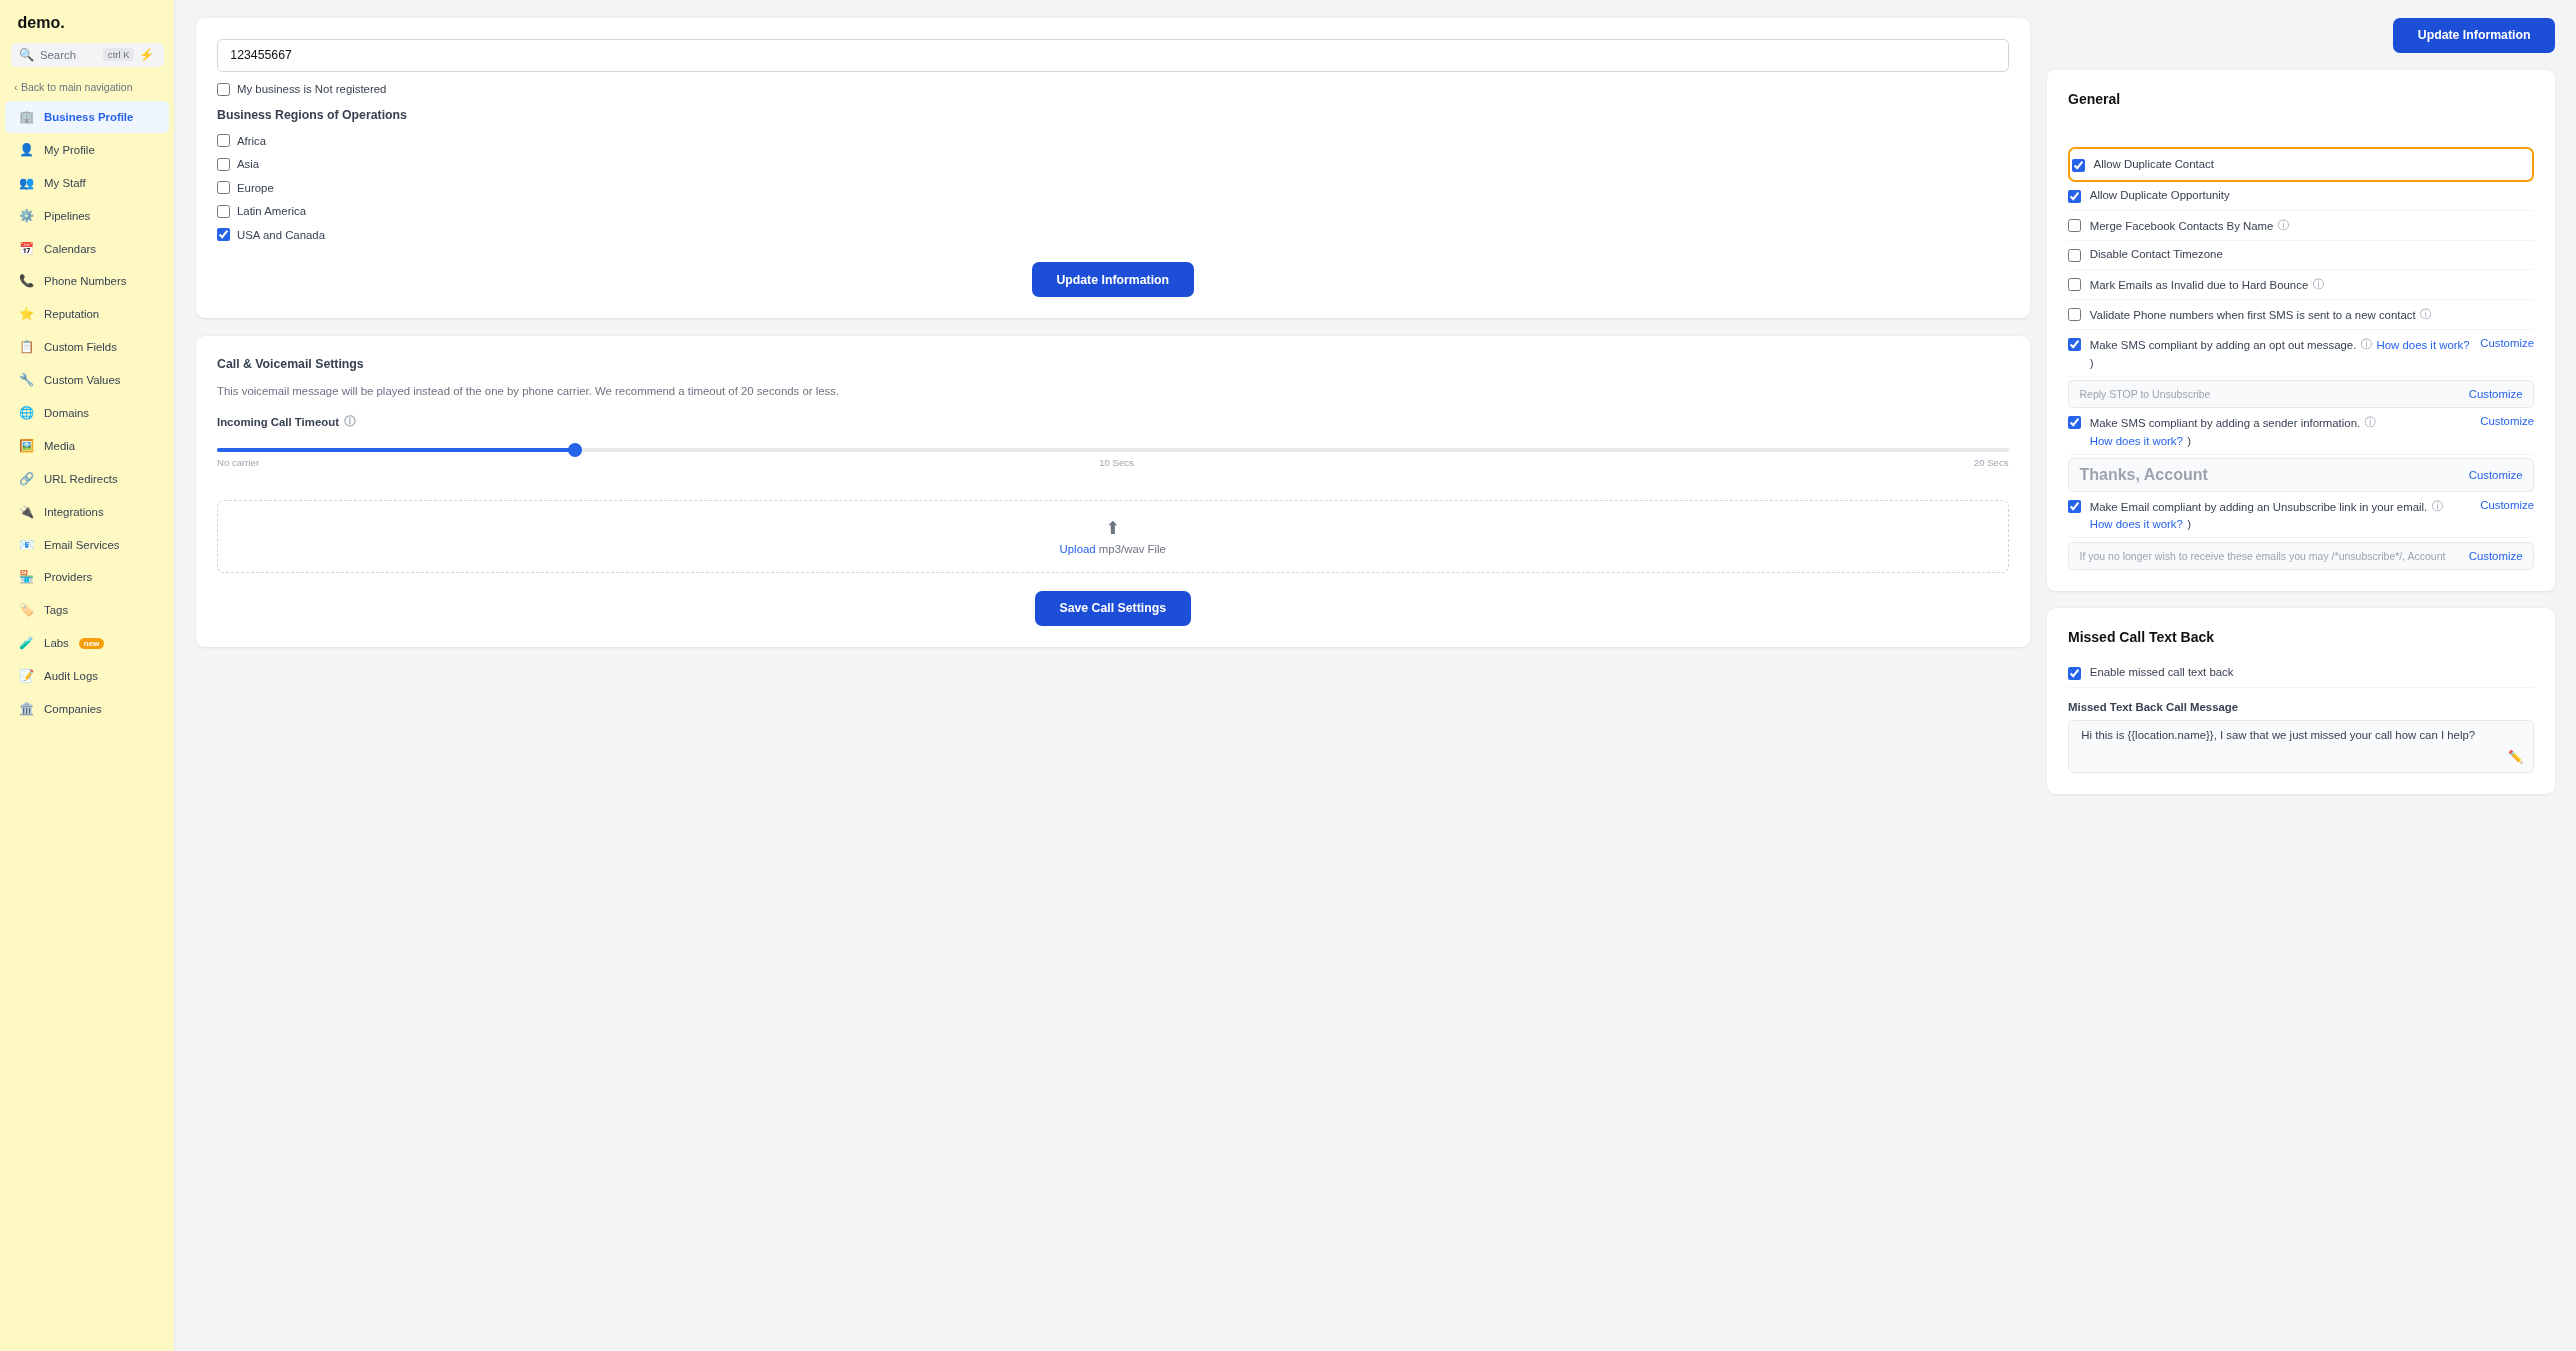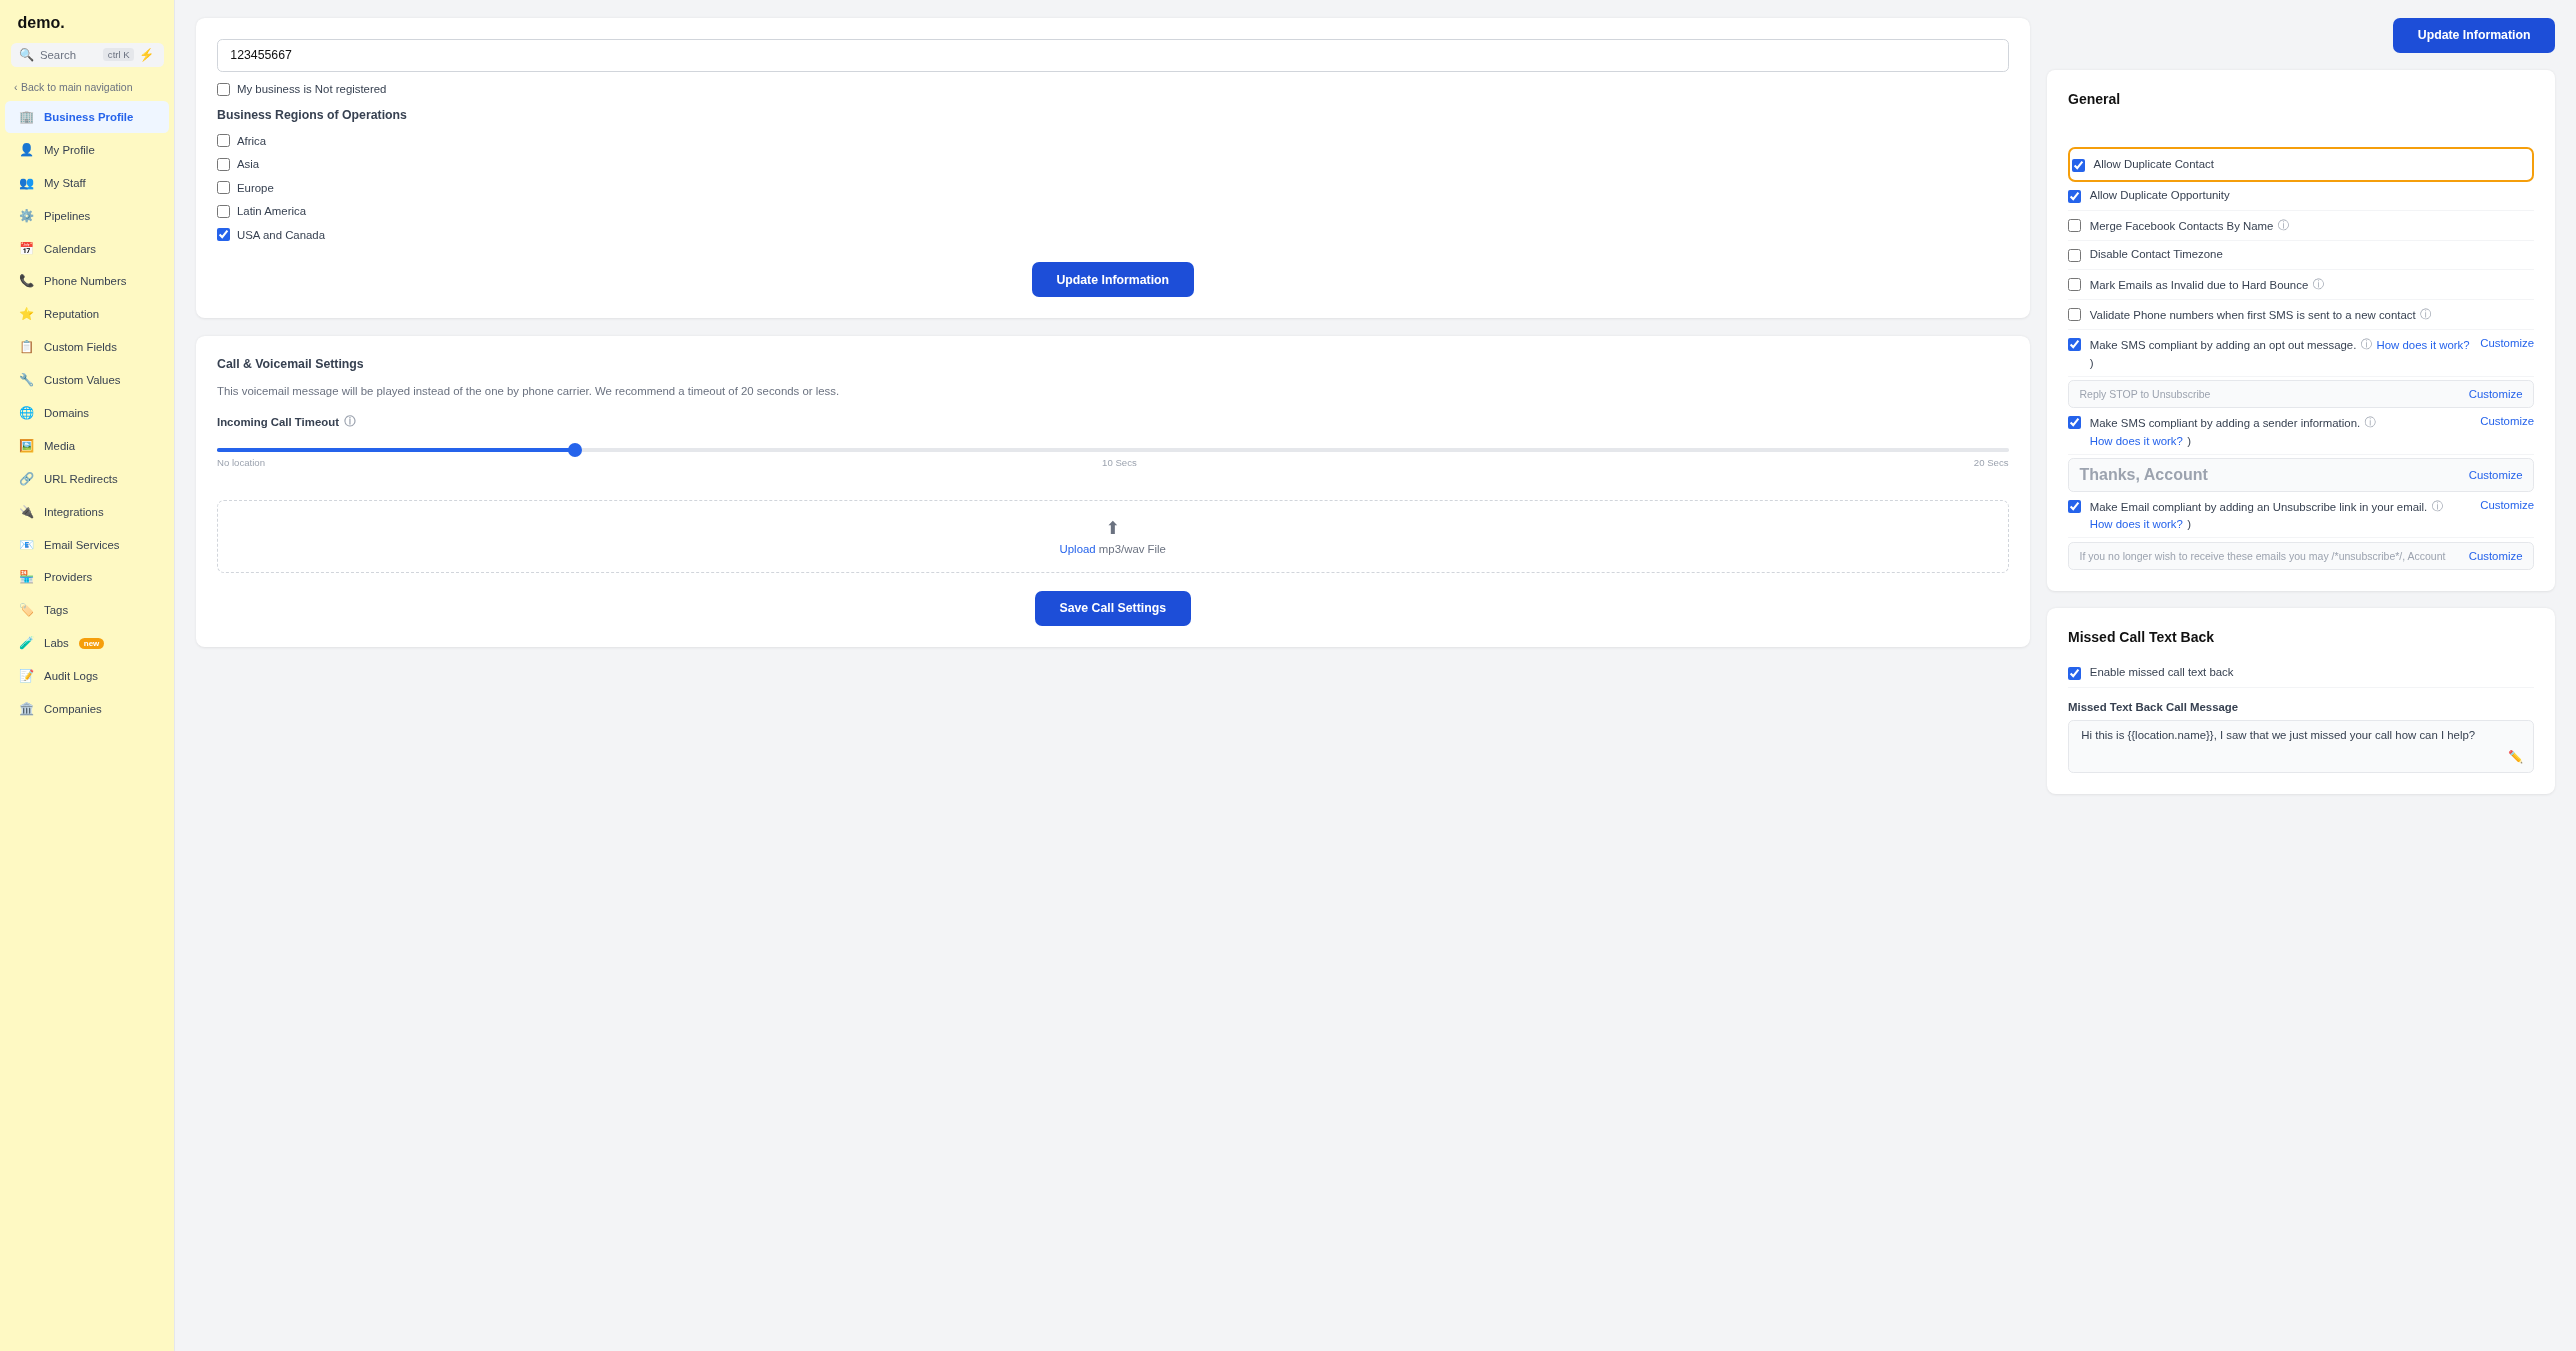--- a/index.html
+++ b/index.html
@@ -240,21 +240,21 @@
         <div class="timeout-label">
           <span>Incoming Call Timeout</span>
           <span style="color:#9ca3af;">ⓘ</span>
         </div>
         <div class="slider-container">
           <div class="slider-track">
             <div class="slider-fill"></div>
             <div class="slider-thumb"></div>
           </div>
           <div class="slider-labels" id="slider-labels">
-              <span>No location</span>
+              <span>No carrier</span>
               <span>10 Secs</span>
               <span>20 Secs</span>
             </div>
         </div>
         <div class="upload-area">
           <div class="upload-icon">⬆</div>
           <div class="upload-text">
             <a href="#">Upload</a>
             <span>mp3/wav File</span>
           </div>

